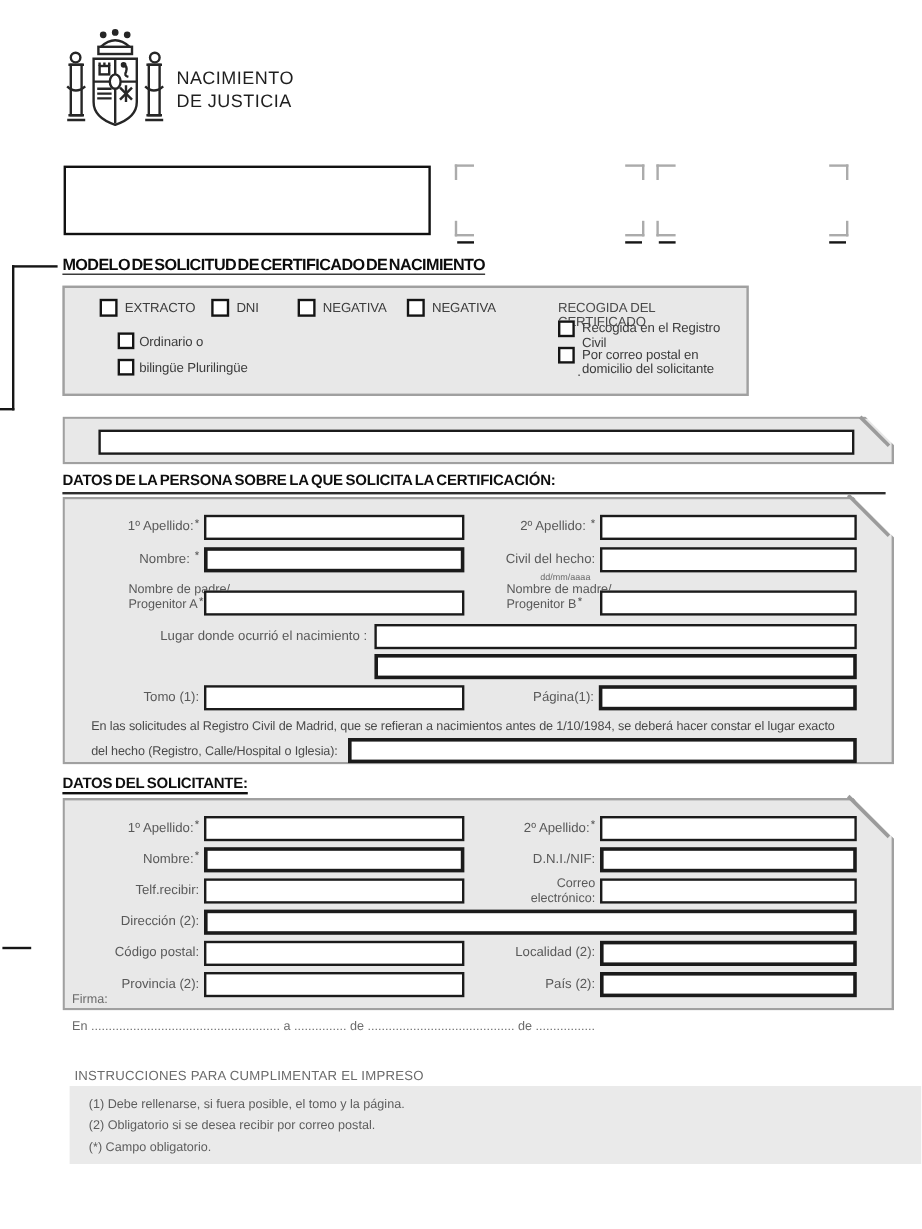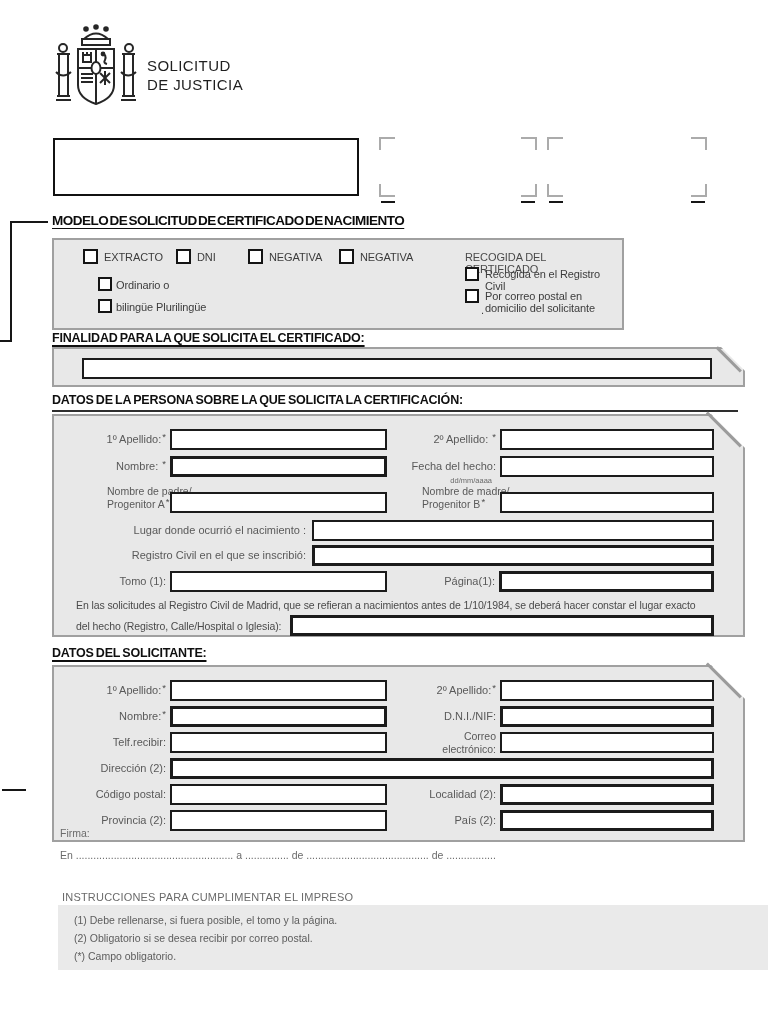--- a/index.html
+++ b/index.html
@@ -104,21 +104,21 @@
 
       <circle cx="77" cy="26" r="4"></circle>
       <rect x="72" y="32" width="9" height="42"></rect>
       <line x1="70" y1="32" x2="83" y2="32"></line>
         <line x1="70" y1="74" x2="83" y2="74"></line>
         <line x1="69" y1="78" x2="84" y2="78"></line>
       <path d="M69 50 q7 7 15 0"></path>
     </svg>
   </div>
   <div class="brand-text">
-    <div>SOLICITUD</div>
+    <div>NACIMIENTO</div>
     <div>DE JUSTICIA</div>
   </div>
 
   <div class="bigbox"></div>
 
   <div class="cbxmarks" style="left:379px;top:137px;width:158px;">
     <span class="c tl"></span>
       <span class="c tr"></span>
       <span class="c bl"></span>
       <span class="c br"></span>
@@ -164,48 +164,46 @@
 
     <span class="cb sm" style="left:411px;top:27px;"></span>
     <span class="cblbl" style="left:431px;top:28px;">Recogida en el Registro Civil</span>
 
     <span class="cb sm" style="left:411px;top:49px;"></span>
     <span class="cblbl" style="left:431px;top:50px;">Por correo postal en domicilio del solicitante</span>
 
     <span class="cblbl" style="left:427px;top:64px;">.</span>
   </div>
 
-  <div class="h" style="left:52px;top:331px;">FINALIDAD PARA LA QUE SOLICITA EL CERTIFICADO:</div>
   <div class="panel fold24" style="left:52px;top:347px;width:693px;height:40px;">
     <input class="inp" style="left: 28px; top: 9px; width: 630px;" type="text">
   </div>
   <div class="foldline f24" style="position:absolute;left:712px;top:358px;"></div>
 
   <div class="h-rule">DATOS DE LA PERSONA SOBRE LA QUE SOLICITA LA CERTIFICACIÓN:</div>
   <div class="panel fold34" style="left:52px;top:414px;width:693px;height:223px;">
     <span class="lbl" style="left:0;top:17px;width:112px;"><span>1º Apellido:</span><sup class="req">*</sup></span>
     <input class="inp" style="left: 116px; top: 13px; width: 217px;" type="text">
     <span class="lbl" style="left:330px;top:17px;width:112px;"><span>2º Apellido:</span> <sup class="req">*</sup></span>
     <input class="inp" style="left: 446px; top: 13px; width: 214px;" type="text">
 
     <span class="lbl" style="left:0;top:44px;width:112px;"><span>Nombre:</span> <sup class="req">*</sup></span>
     <input class="inp thick" style="left: 116px; top: 40px; width: 217px;" type="text">
-    <span class="lbl" style="left:330px;top:44px;width:112px;">Fecha del hecho:</span>
+    <span class="lbl" style="left:330px;top:44px;width:112px;">Civil del hecho:</span>
     <span class="hint" style="left:330px;top:60px;width:108px;">dd/mm/aaaa</span>
     <input class="inp" style="left: 446px; top: 40px; width: 214px;" type="text">
 
     <span class="lbl l sm" style="left:53px;top:69px;width:120px;"><span>Nombre de padre/</span><br><span>Progenitor A</span><sup class="req">*</sup></span>
     <input class="inp" style="left: 116px; top: 76px; width: 217px;" type="text">
     <span class="lbl l sm" style="left:368px;top:69px;width:120px;"><span>Nombre de madre/</span><br><span>Progenitor B</span><sup class="req">*</sup></span>
     <input class="inp" style="left: 446px; top: 76px; width: 214px;" type="text">
 
     <span class="lbl" style="left:0;top:108px;width:252px;">Lugar donde ocurrió el nacimiento :</span>
     <input class="inp" style="left: 258px; top: 104px; width: 402px;" type="text">
 
-    <span class="lbl" style="left:0;top:133px;width:252px;">Registro Civil en el que se inscribió:</span>
     <input class="inp thick" style="left: 258px; top: 129px; width: 402px;" type="text">
 
     <span class="lbl" style="left:0;top:159px;width:112px;">Tomo (1):</span>
     <input class="inp" style="left: 116px; top: 155px; width: 217px;" type="text">
     <span class="lbl" style="left:330px;top:159px;width:111px;">Página(1):</span>
     <input class="inp thick" style="left: 445px; top: 155px; width: 215px;" type="text">
 
     <span class="note" style="left:22px;top:183px;width:650px;">En las solicitudes al Registro Civil de Madrid, que se refieran a nacimientos antes de 1/10/1984, se deberá hacer constar el lugar exacto</span>
     <span class="note" style="left:22px;top:204px;">del hecho (Registro, Calle/Hospital o Iglesia):</span>
     <input class="inp thick" style="left: 236px; top: 199px; width: 424px;" type="text">

